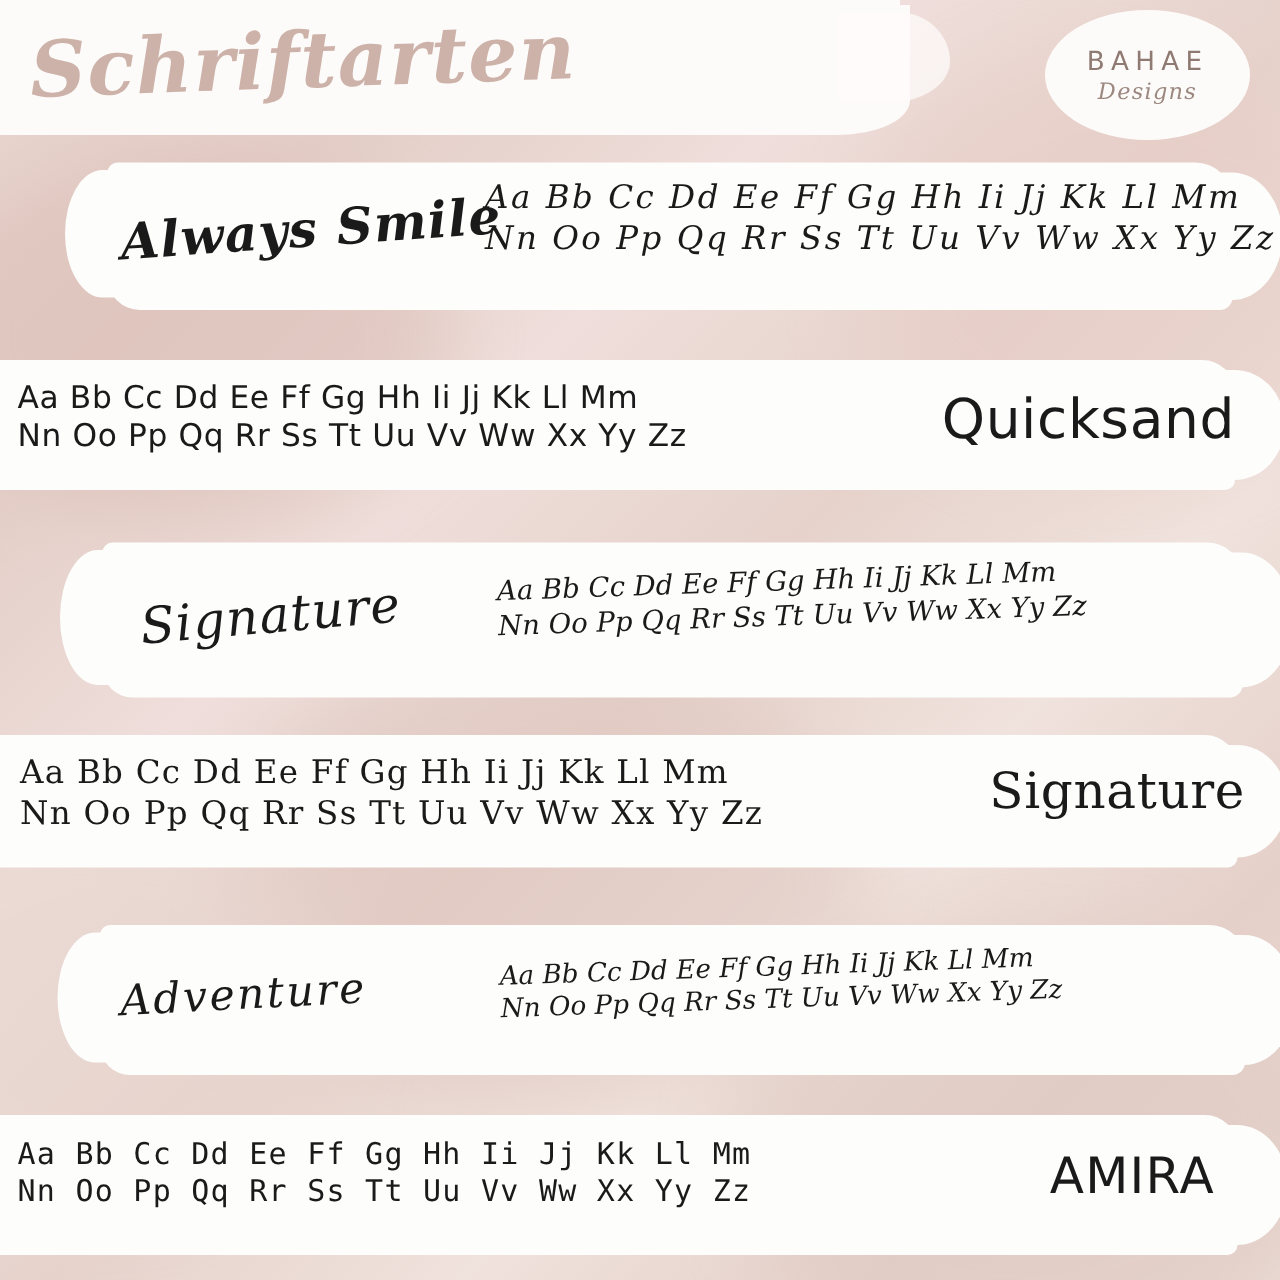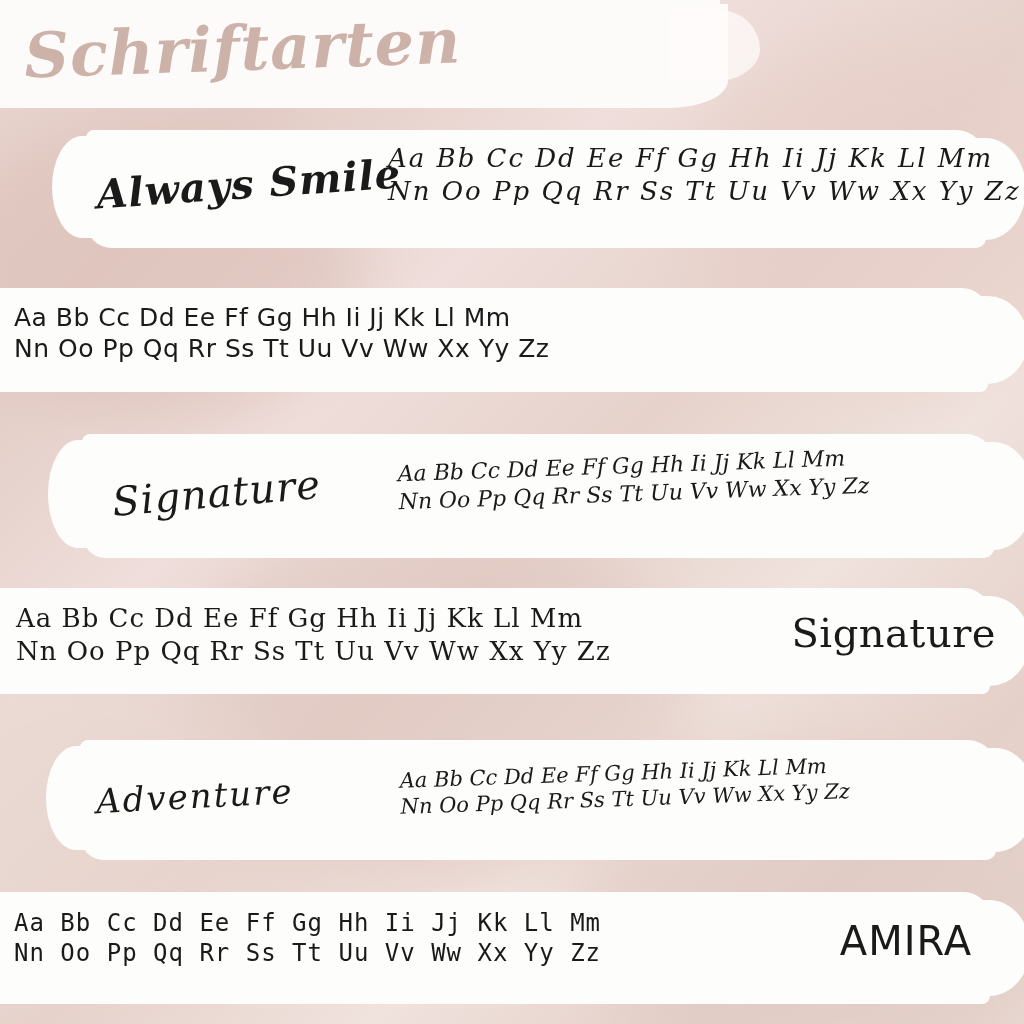--- a/index.html
+++ b/index.html
@@ -249,39 +249,44 @@
 
   <div class="blotch b1"></div>
   <div class="blotch b2"></div>
   <div class="blotch b3"></div>
   <div class="blotch b4"></div>
   <div class="blotch b5"></div>
 
   <div class="stroke" id="header-band"></div>
   <div id="page-title">Schriftarten</div>
 
+  <div id="logo">
+    <div class="brand">BAHAE</div>
+    <div class="sub">Designs</div>
+  </div>
 
   <div class="band" id="band1"></div>
   <div class="row" id="row1">
     <div class="row-inner">
       <div class="name">Always Smile</div>
       <div class="alpha">
         <span class="line">Aa Bb Cc Dd Ee Ff Gg Hh Ii Jj Kk Ll Mm</span>
         <span class="line">Nn Oo Pp Qq Rr Ss Tt Uu Vv Ww Xx Yy Zz</span>
       </div>
     </div>
   </div>
 
   <div class="band" id="band2"></div>
   <div class="row" id="row2">
     <div class="row-inner">
       <div class="alpha">
         <span class="line">Aa Bb Cc Dd Ee Ff Gg Hh Ii Jj Kk Ll Mm</span>
         <span class="line">Nn Oo Pp Qq Rr Ss Tt Uu Vv Ww Xx Yy Zz</span>
       </div>
+      <div class="name">Quicksand</div>
     </div>
   </div>
 
   <div class="band" id="band3"></div>
   <div class="row" id="row3">
     <div class="row-inner">
       <div class="name">Signature</div>
       <div class="alpha">
         <span class="line">Aa Bb Cc Dd Ee Ff Gg Hh Ii Jj Kk Ll Mm</span>
         <span class="line">Nn Oo Pp Qq Rr Ss Tt Uu Vv Ww Xx Yy Zz</span>

